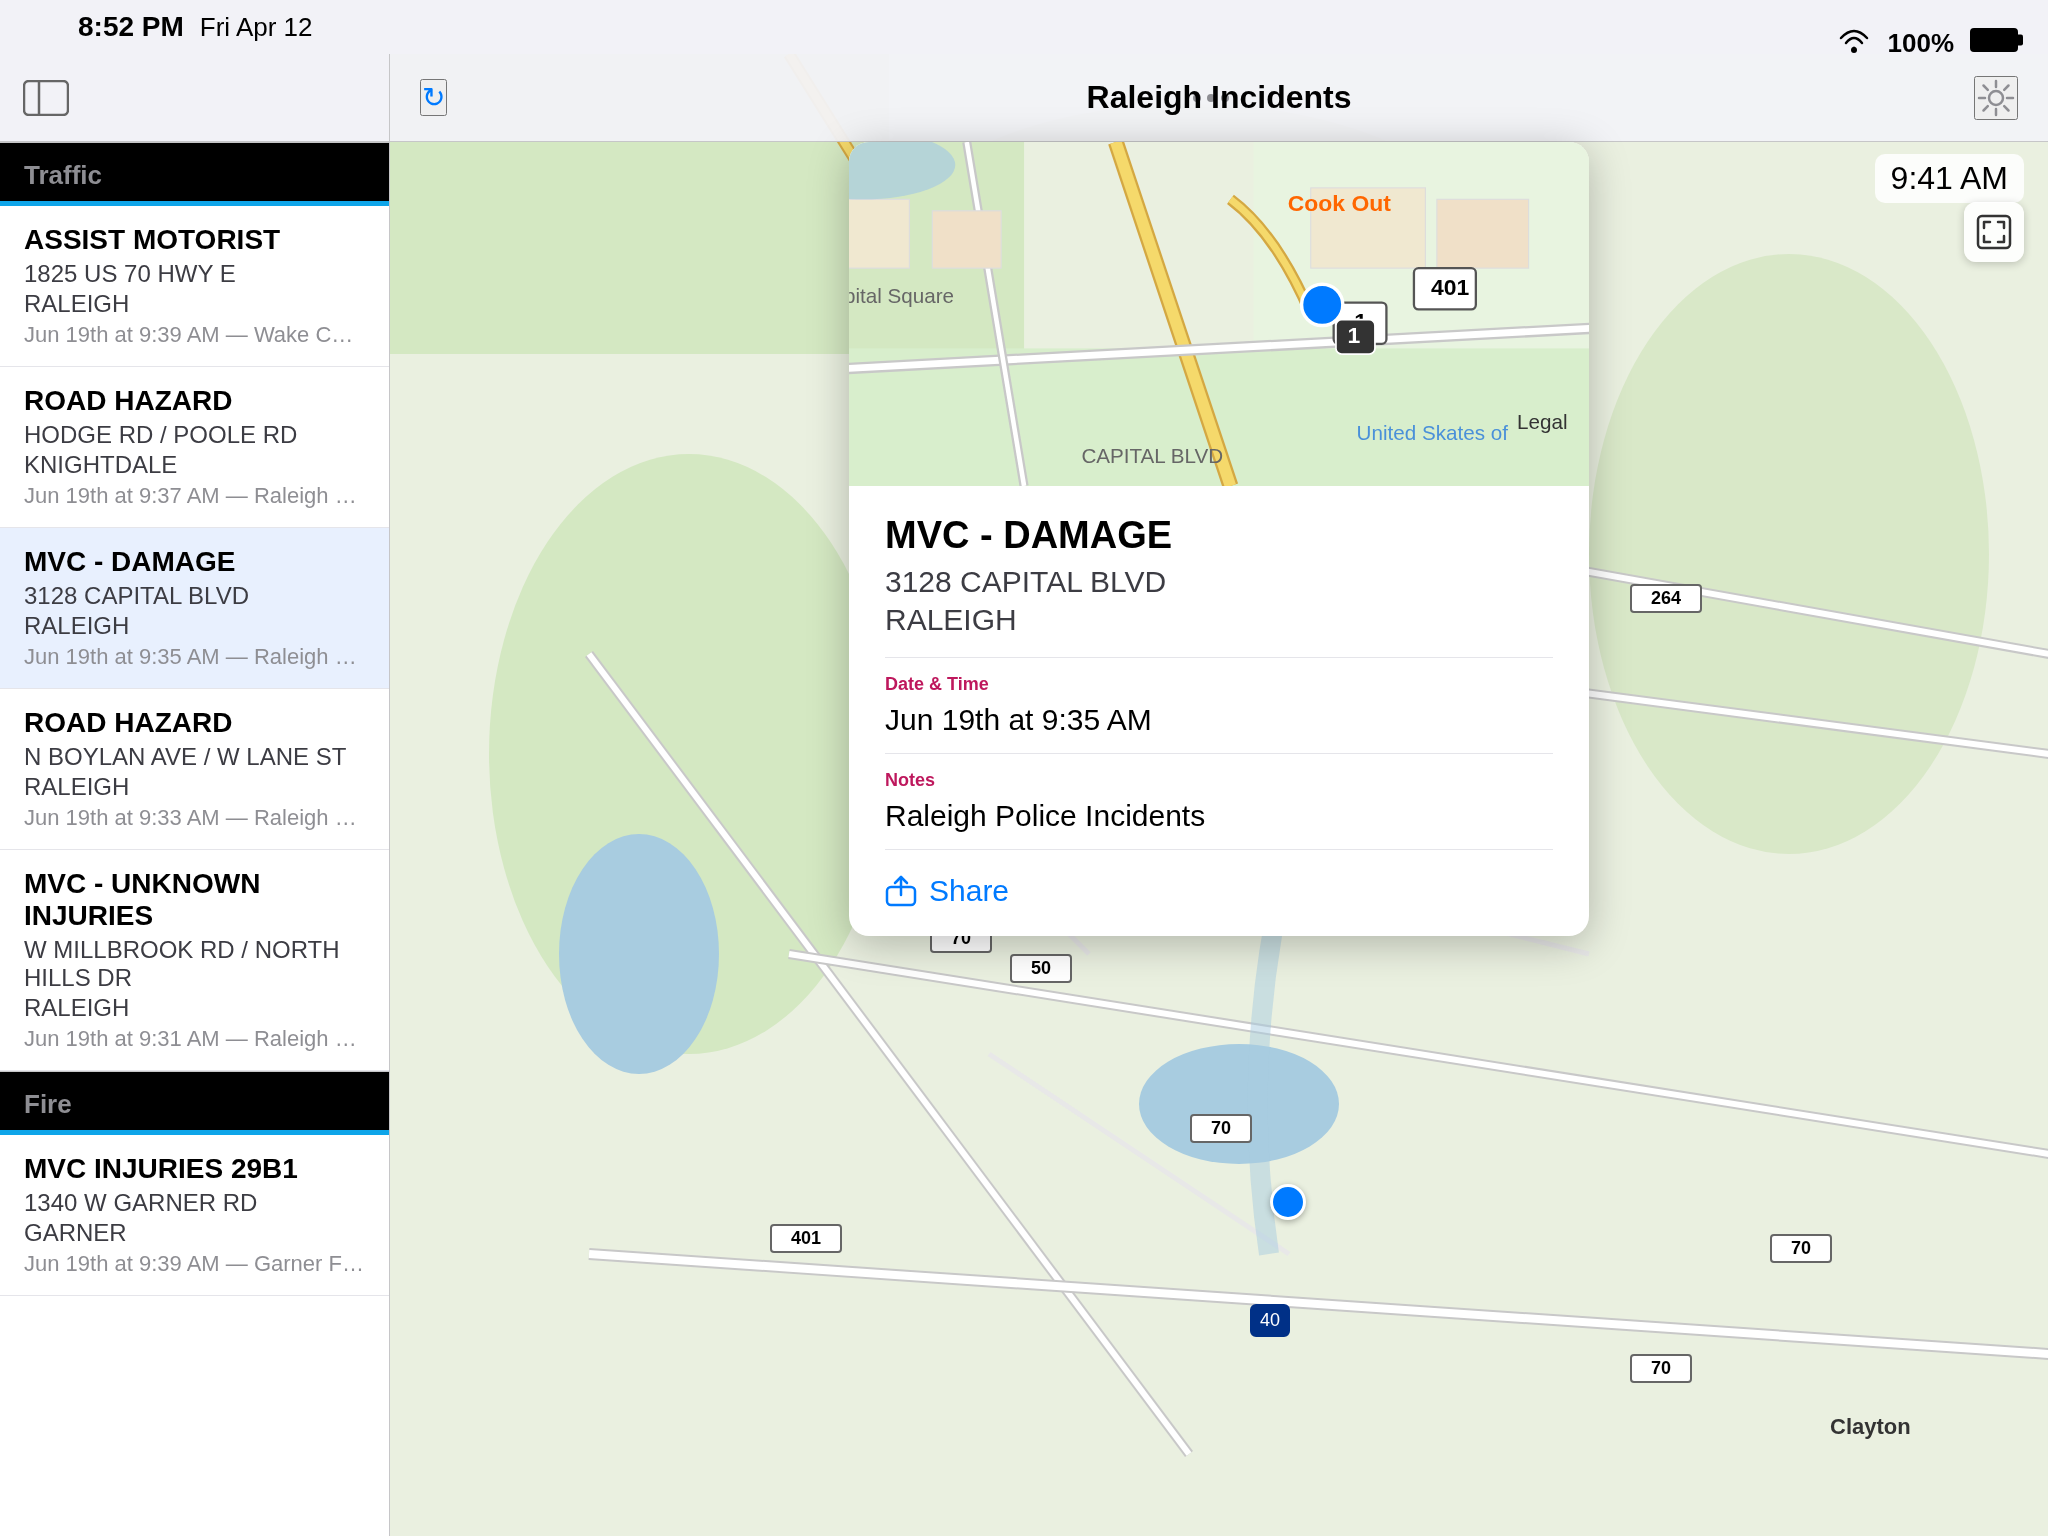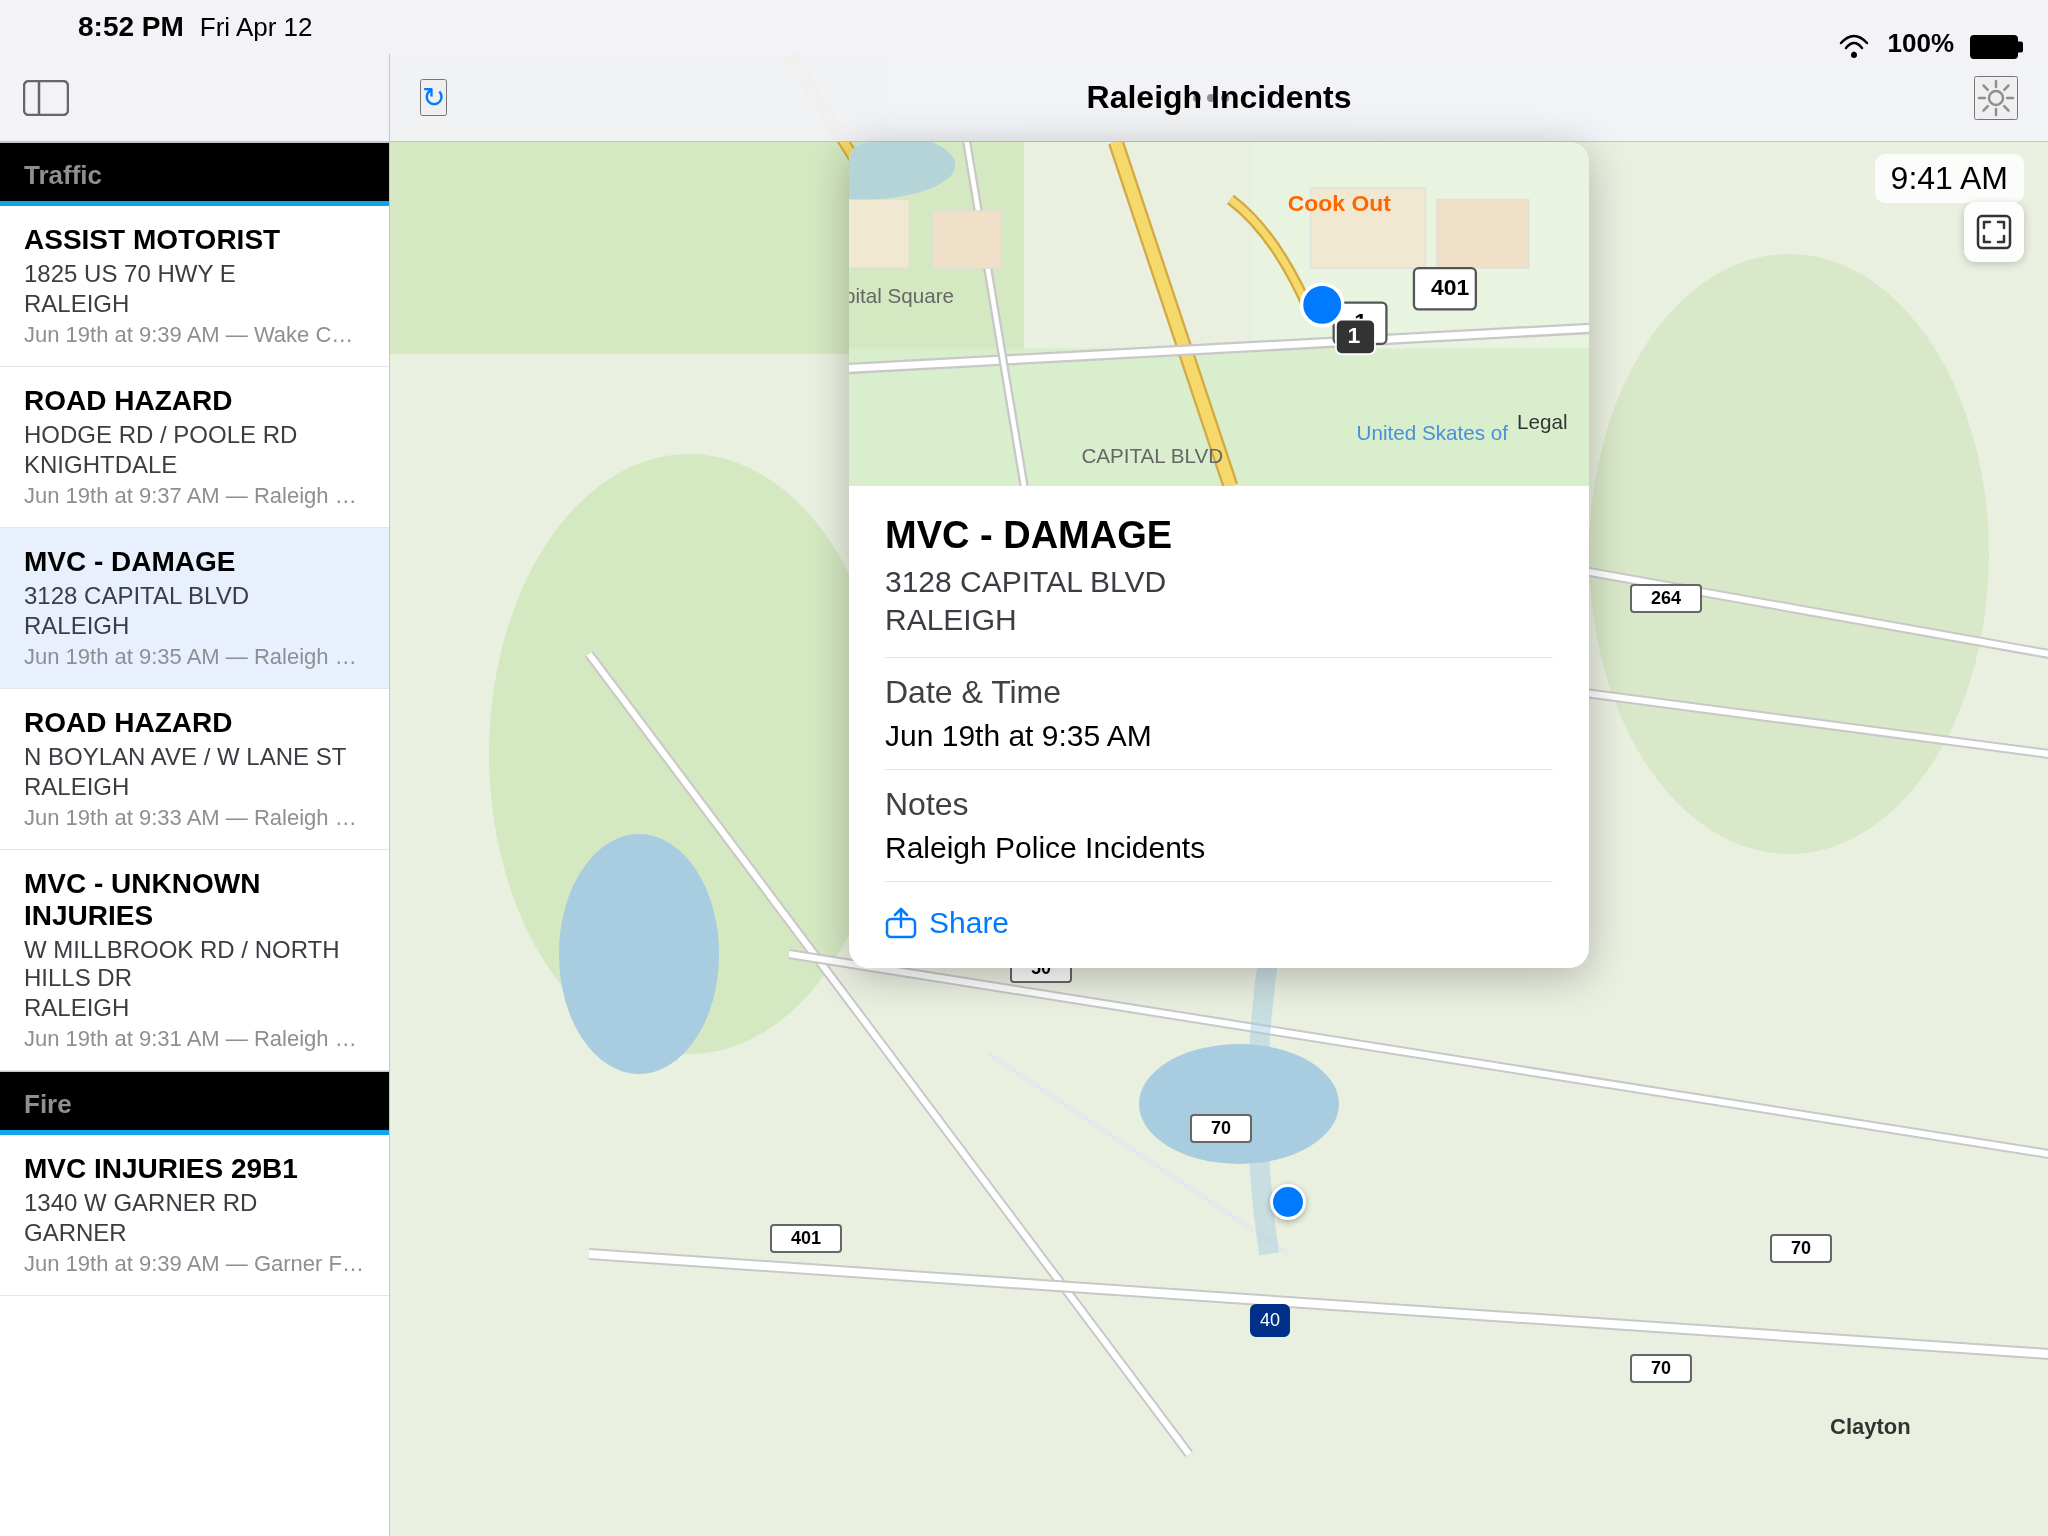--- a/index.html
+++ b/index.html
@@ -24,21 +24,21 @@
       padding: 0 30px;
       z-index: 100;
     }
     .status-bar-time {
       font-size: 28px;
       font-weight: 600;
       color: #000;
     }
     .status-bar-right {
       display: flex;
-      align-items: flex-end;
+      align-items: flex-start;
       gap: 16px;
       margin-top: 33px;
     }
 
     
     .app-container {
       position: absolute;
       top: 54px;
       left: 0; right: 0;
       bottom: 0;
@@ -274,23 +274,23 @@
       margin-bottom: 20px;
     }
 
     .popup-divider {
       height: 1px;
       background: #e5e5ea;
       margin: 16px 0;
     }
 
     .popup-field-label {
-      font-size: 32px;
-      font-weight: 400;
-      color: #404040;
+      font-size: 18px;
+      font-weight: 700;
+      color: #be185d;
       margin-bottom: 8px;
     }
     .popup-field-value {
       font-size: 30px;
       color: #000;
     }
 
     .popup-share-btn {
       display: flex;
       align-items: center;

